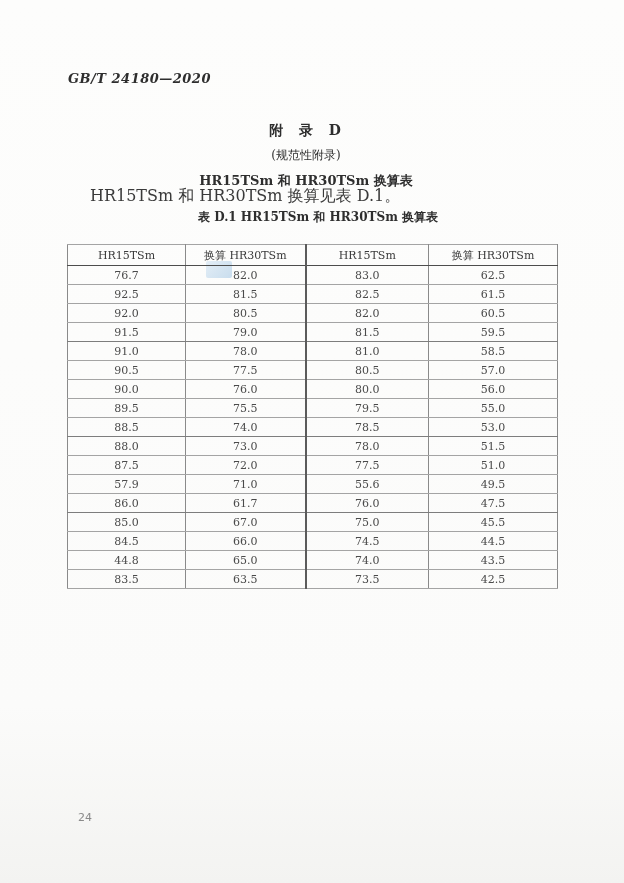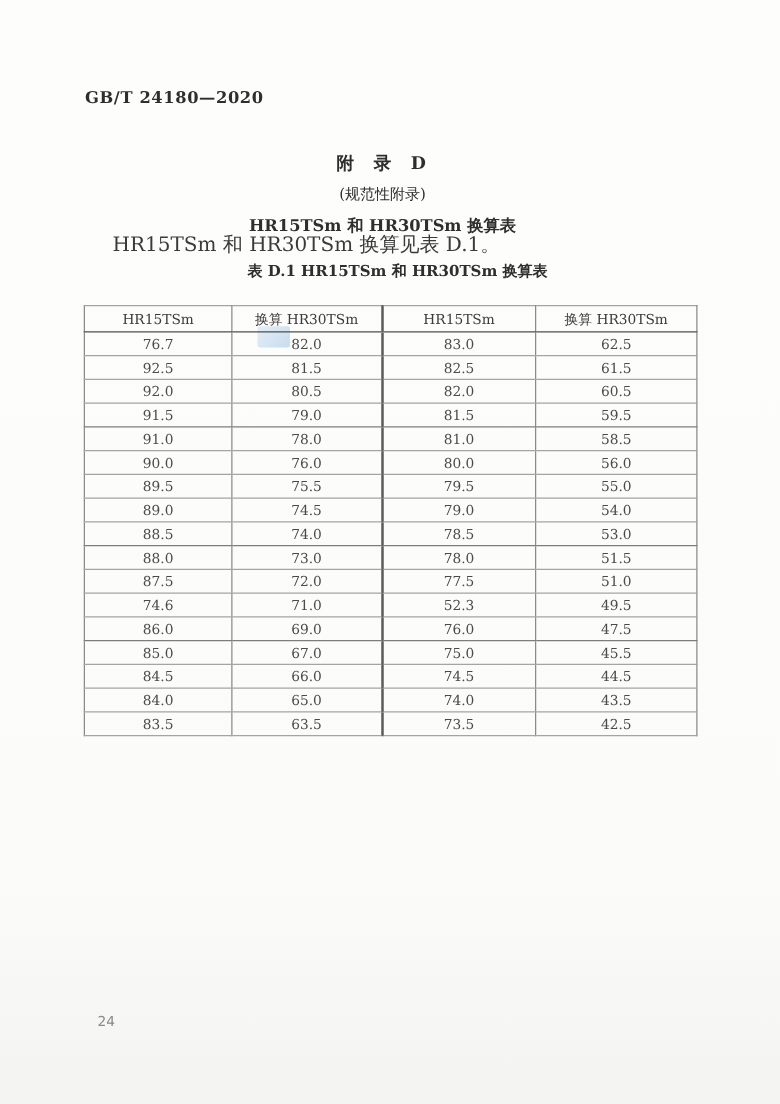--- a/index.html
+++ b/index.html
@@ -11,20 +11,21 @@
     overflow:hidden;
   }
   .page{
     position:absolute;left:0;top:0;width:624px;height:883px;
     background:linear-gradient(180deg,#fdfdfc 0%,#fbfbfa 80%,#f3f3f1 100%);
   }
   .doc-number{
     position:absolute;left:68px;top:71px;
     font-size:13px;font-weight:bold;color:#2e2e2e;
     letter-spacing:0.5px;
+    font-style:italic;
   }
   .title-block{position:absolute;left:0;right:12px;top:122px;text-align:center;color:#2e2e2e;}
   .title-line1{font-size:14px;font-weight:bold;letter-spacing:2px;white-space:pre;}
   .title-line2{font-size:12px;margin-top:7px;}
   .title-line3{font-size:13px;font-weight:bold;margin-top:8px;}
   .intro-text{
     position:absolute;left:90px;top:186px;
     font-size:16px;color:#3a3a3a;
   }
   .table-caption{
@@ -124,81 +125,81 @@
           <td>81.5</td>
           <td>59.5</td>
         </tr>
         <tr>
           <td>91.0</td>
           <td>78.0</td>
           <td>81.0</td>
           <td>58.5</td>
         </tr>
         <tr>
+          <td>90.5</td>
+          <td>77.5</td>
+          <td>80.5</td>
+          <td>57.0</td>
+        </tr>
+        <tr>
           <td>90.0</td>
           <td>76.0</td>
           <td>80.0</td>
           <td>56.0</td>
         </tr>
         <tr>
           <td>89.5</td>
           <td>75.5</td>
           <td>79.5</td>
           <td>55.0</td>
         </tr>
         <tr>
-          <td>89.0</td>
-          <td>74.5</td>
-          <td>79.0</td>
-          <td>54.0</td>
-        </tr>
-        <tr>
           <td>88.5</td>
           <td>74.0</td>
           <td>78.5</td>
           <td>53.0</td>
         </tr>
         <tr>
           <td>88.0</td>
           <td>73.0</td>
           <td>78.0</td>
           <td>51.5</td>
         </tr>
         <tr>
           <td>87.5</td>
           <td>72.0</td>
           <td>77.5</td>
           <td>51.0</td>
         </tr>
         <tr>
-          <td>74.6</td>
+          <td>57.9</td>
           <td>71.0</td>
-          <td>52.3</td>
+          <td>55.6</td>
           <td>49.5</td>
         </tr>
         <tr>
           <td>86.0</td>
-          <td>69.0</td>
+          <td>61.7</td>
           <td>76.0</td>
           <td>47.5</td>
         </tr>
         <tr>
           <td>85.0</td>
           <td>67.0</td>
           <td>75.0</td>
           <td>45.5</td>
         </tr>
         <tr>
           <td>84.5</td>
           <td>66.0</td>
           <td>74.5</td>
           <td>44.5</td>
         </tr>
         <tr>
-          <td>84.0</td>
+          <td>44.8</td>
           <td>65.0</td>
           <td>74.0</td>
           <td>43.5</td>
         </tr>
         <tr>
           <td>83.5</td>
           <td>63.5</td>
           <td>73.5</td>
           <td>42.5</td>
         </tr>

